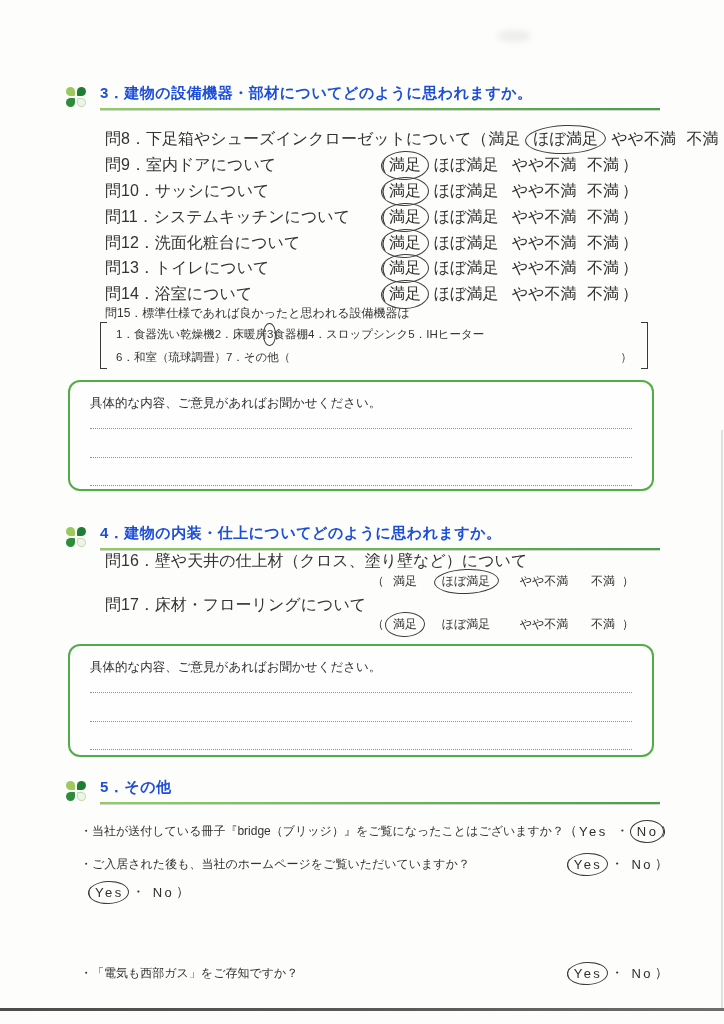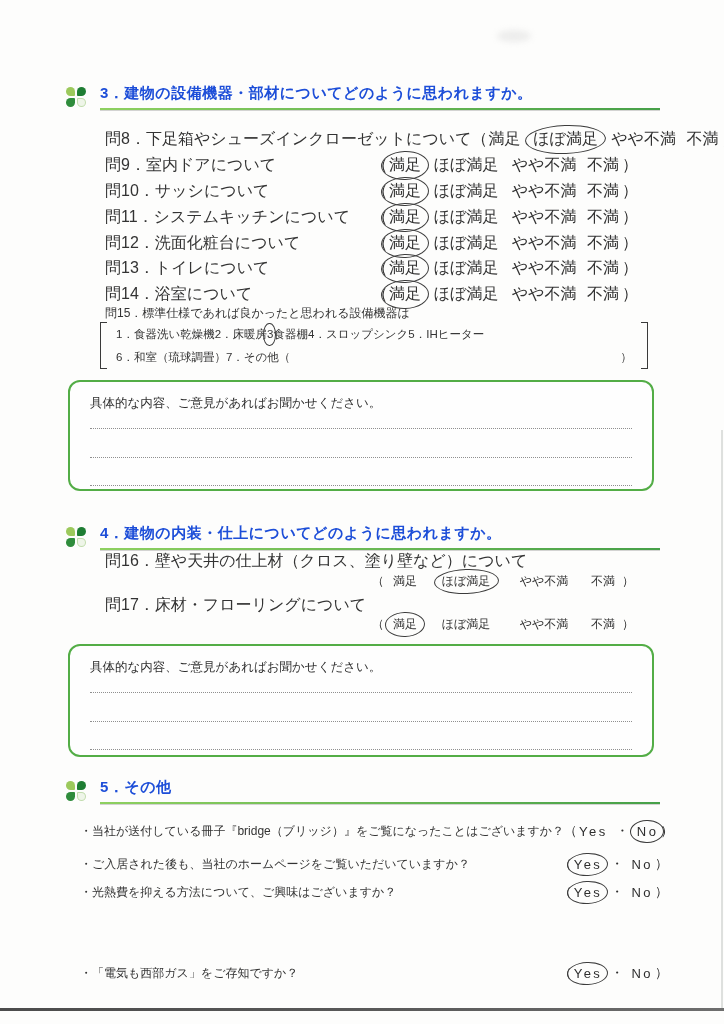--- a/index.html
+++ b/index.html
@@ -257,21 +257,20 @@
     <span class="yn">
       <span>（</span>
       <span class="t circled">Yes</span>
       <span class="dot">・</span>
       <span class="t">No</span>
       <span>）</span>
     </span>
   </div>
 
   <div class="brow" style="top:881px;">
-    <span>・光熱費を抑える方法について、ご興味はございますか？</span>
     <span class="yn">
       <span>（</span>
       <span class="t circled">Yes</span>
       <span class="dot">・</span>
       <span class="t">No</span>
       <span>）</span>
     </span>
   </div>
 
   <div class="brow" style="top:962px;">

